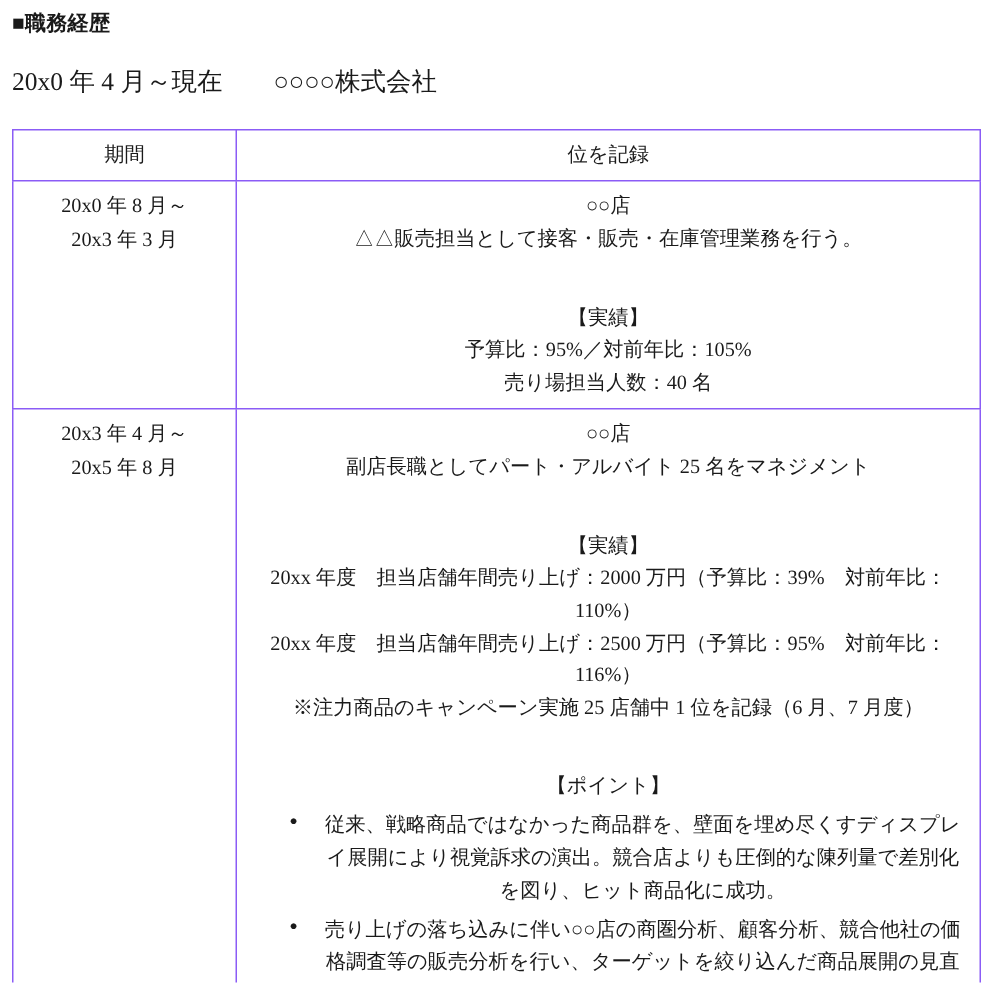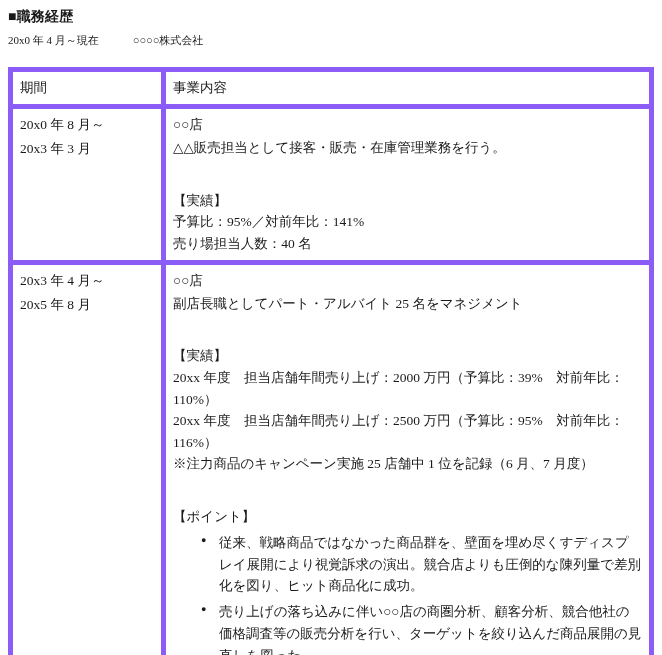--- a/index.html
+++ b/index.html
@@ -17,47 +17,48 @@
     overflow: hidden;
   }
   .page {
     padding: 6px 8px 0 8px;
     box-sizing: border-box;
     width: 662px;
   }
   .section-title {
     font-weight: bold;
     font-size: 14px;
-    margin: 0 0 4px 0;
+    margin: 0 0 14px 0;
     letter-spacing: 0.2px;
   }
   .intro-line {
     margin: 0 0 3px 0;
-    font-size: 11px;
+    font-size: 17px;
     white-space: nowrap;
   }
   .intro-line .gap-sm { display: inline-block; width: 14px; }
   .intro-line .gap-md { display: inline-block; width: 22px; }
   .intro-line .gap-lg { display: inline-block; width: 34px; }
 
   table.career {
     border-collapse: collapse;
     width: 646px;
     margin-top: 18px;
     table-layout: fixed;
   }
   table.career th,
   table.career td {
-    border: 5px solid #8b5cf6;
+    border: 1px solid #8b5cf6;
     vertical-align: top;
     padding: 5px 7px 6px 7px;
     font-weight: normal;
-    text-align: left;
+    text-align: center;
     font-size: 13.5px;
     line-height: 1.6;
+    font-family: Liberation Serif, serif;
   }
   table.career th.col-period,
   table.career td.col-period {
     width: 134px;
   }
   .hdr-cell { padding-top: 4px; padding-bottom: 4px; }
   .period-line { margin: 0 0 2px 0; white-space: nowrap; }
   .content-line { margin: 0; }
   .content-line.spacer-before { margin-top: 31px; }
   .bullet-list {
@@ -92,34 +93,34 @@
   <div class="intro-line">
     <span>20x0 年 4 月～現在</span><span class="gap-lg"></span><span>○○○○株式会社</span>
   </div>
 
 
 
   <table class="career">
     <thead>
       <tr>
         <th class="col-period hdr-cell">期間</th>
-        <th class="hdr-cell">事業内容</th>
+        <th class="hdr-cell">位を記録</th>
       </tr>
     </thead>
     <tbody>
       <tr>
         <td class="col-period">
           <div class="period-line">20x0 年 8 月～</div>
           <div class="period-line">20x3 年 3 月</div>
         </td>
         <td>
           <div class="content-line tight">○○店</div>
           <div class="content-line">△△販売担当として接客・販売・在庫管理業務を行う。</div>
           <div class="content-line spacer-before">【実績】</div>
-          <div class="content-line">予算比：95%／対前年比：141%</div>
+          <div class="content-line">予算比：95%／対前年比：105%</div>
           <div class="content-line">売り場担当人数：40 名</div>
         </td>
       </tr>
       <tr>
         <td class="col-period">
           <div class="period-line">20x3 年 4 月～</div>
           <div class="period-line">20x5 年 8 月</div>
         </td>
         <td>
           <div class="content-line tight">○○店</div>

